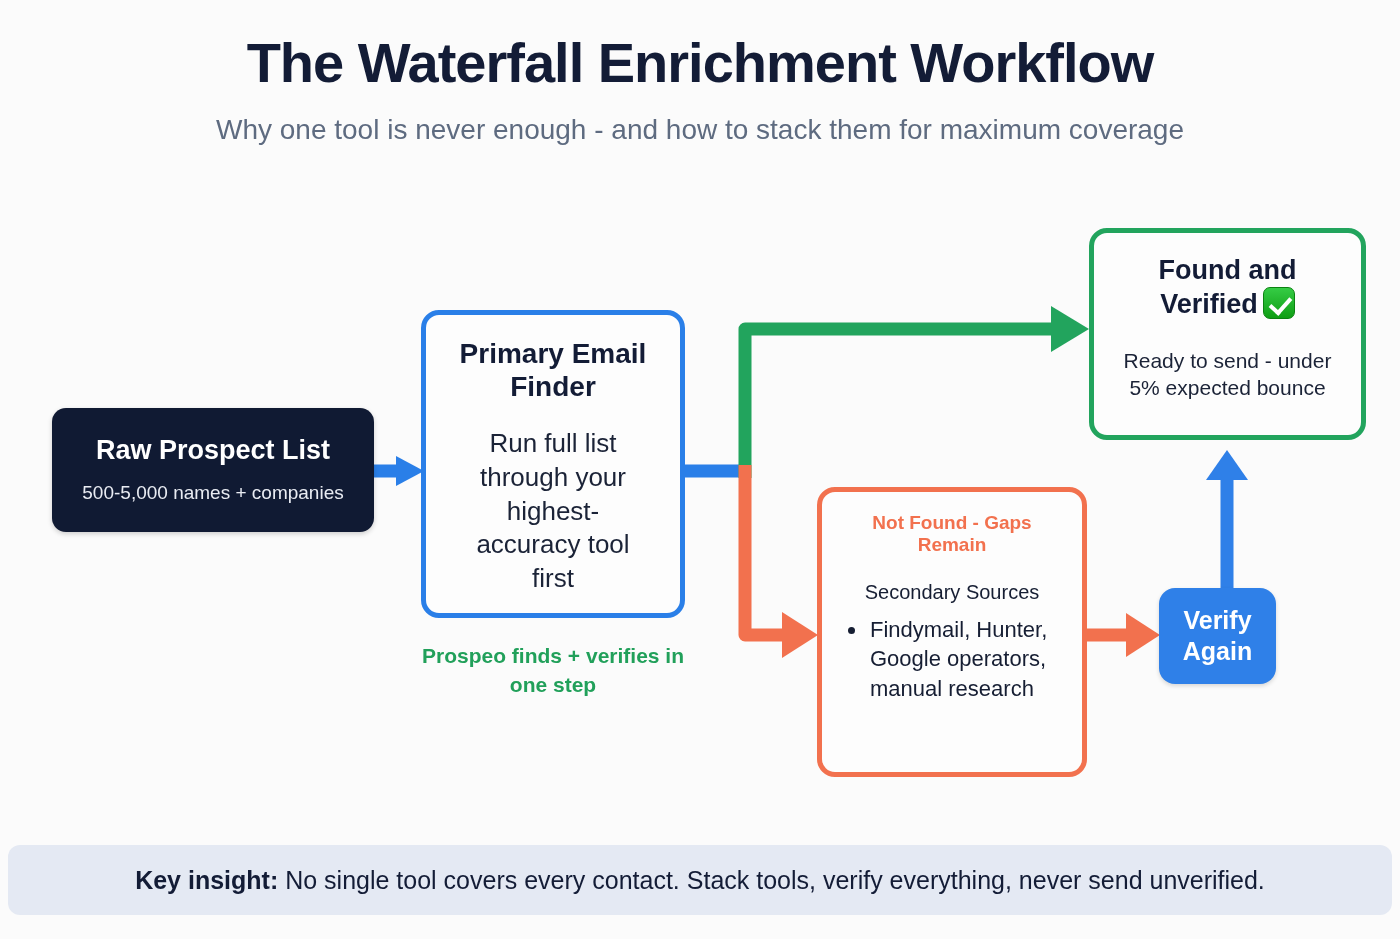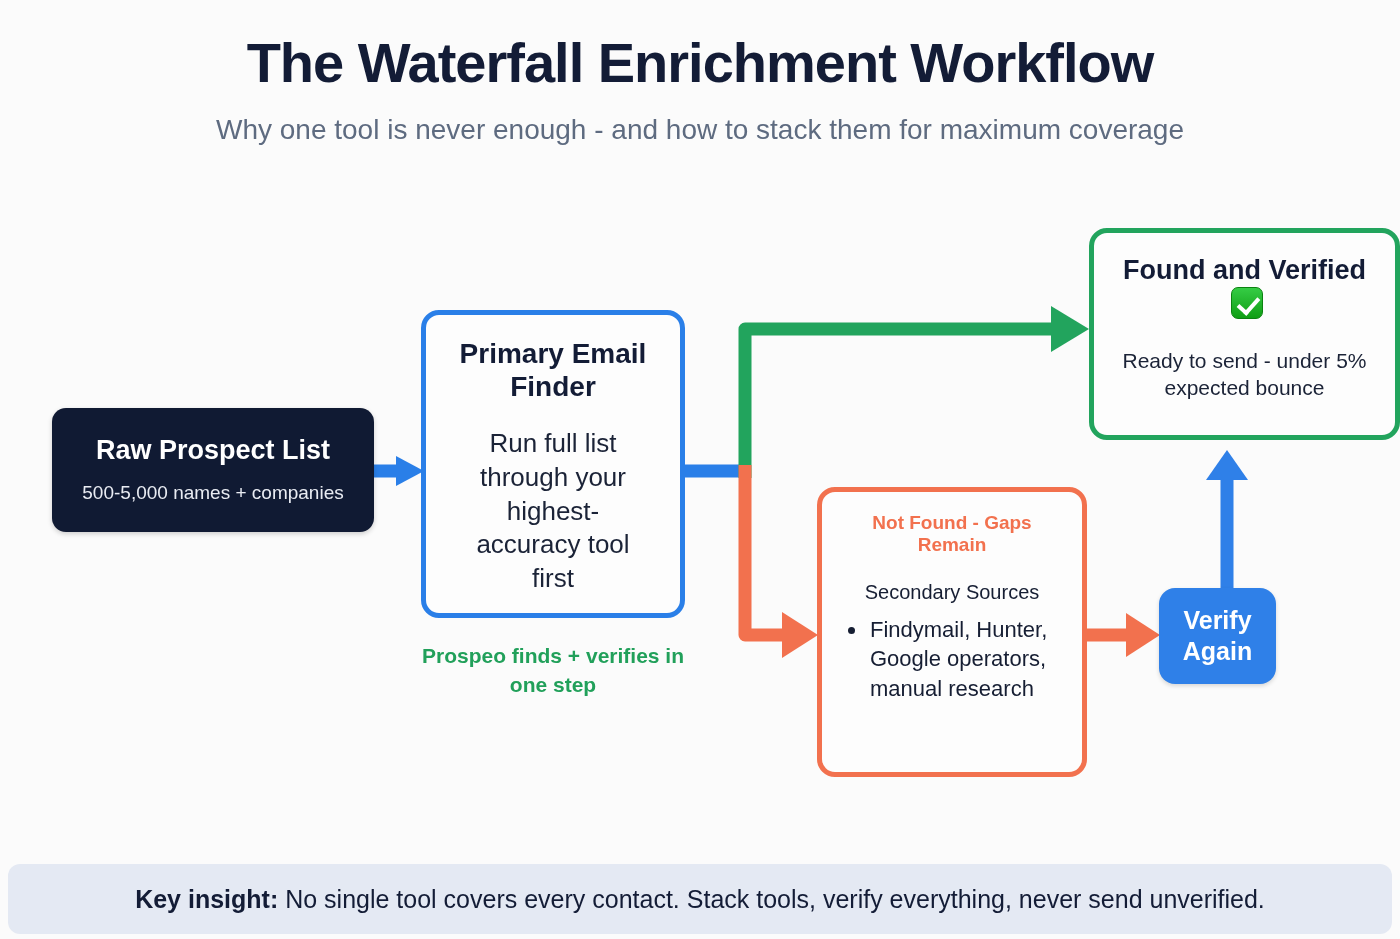--- a/index.html
+++ b/index.html
@@ -97,21 +97,21 @@
     text-align: center;
     font-size: 21px;
     font-weight: bold;
     color: #21a05a;
     line-height: 1.36;
   }
 
   
   #node-found {
     left: 1089px; top: 228px;
-    width: 311px; height: 212px;
+    width: 277px; height: 212px;
     background: #fdfdfd;
     border: 5px solid #22a45d;
     border-radius: 18px;
     padding: 22px 28px 14px;
     justify-content: flex-start;
   }
   #node-found .node-title { font-size: 27px; color: #131c36; }
   #node-found .node-sub  { font-size: 21px; color: #1b2337; margin-top: 26px; font-weight: normal; }
 
   .check-badge {
@@ -169,21 +169,21 @@
   #connectors {
     position: absolute;
     left: 0; top: 0;
     width: 1400px; height: 860px;
     pointer-events: none;
   }
 
   
   #footer {
     position: absolute;
-    left: 8px; top: 864px;
+    left: 8px; top: 845px;
     width: 1384px; height: 70px;
     background: #e4e9f3;
     border-radius: 12px;
     display: flex;
     align-items: center;
     justify-content: center;
   }
   #footer-text {
     font-size: 25px;
     color: #131c36;

